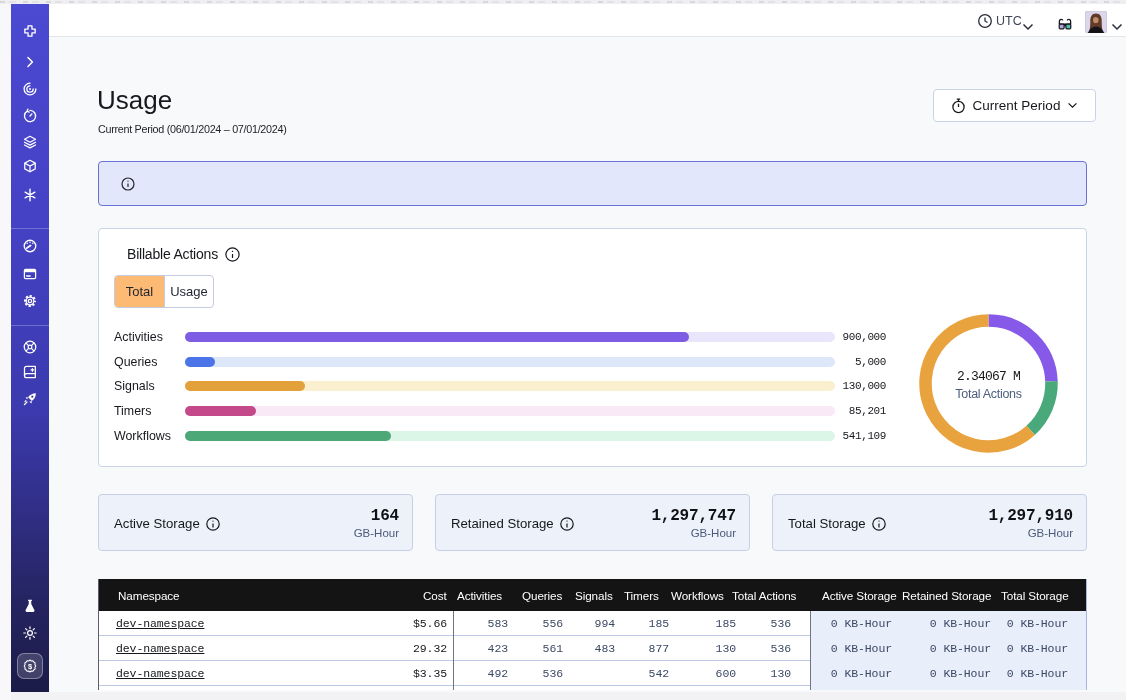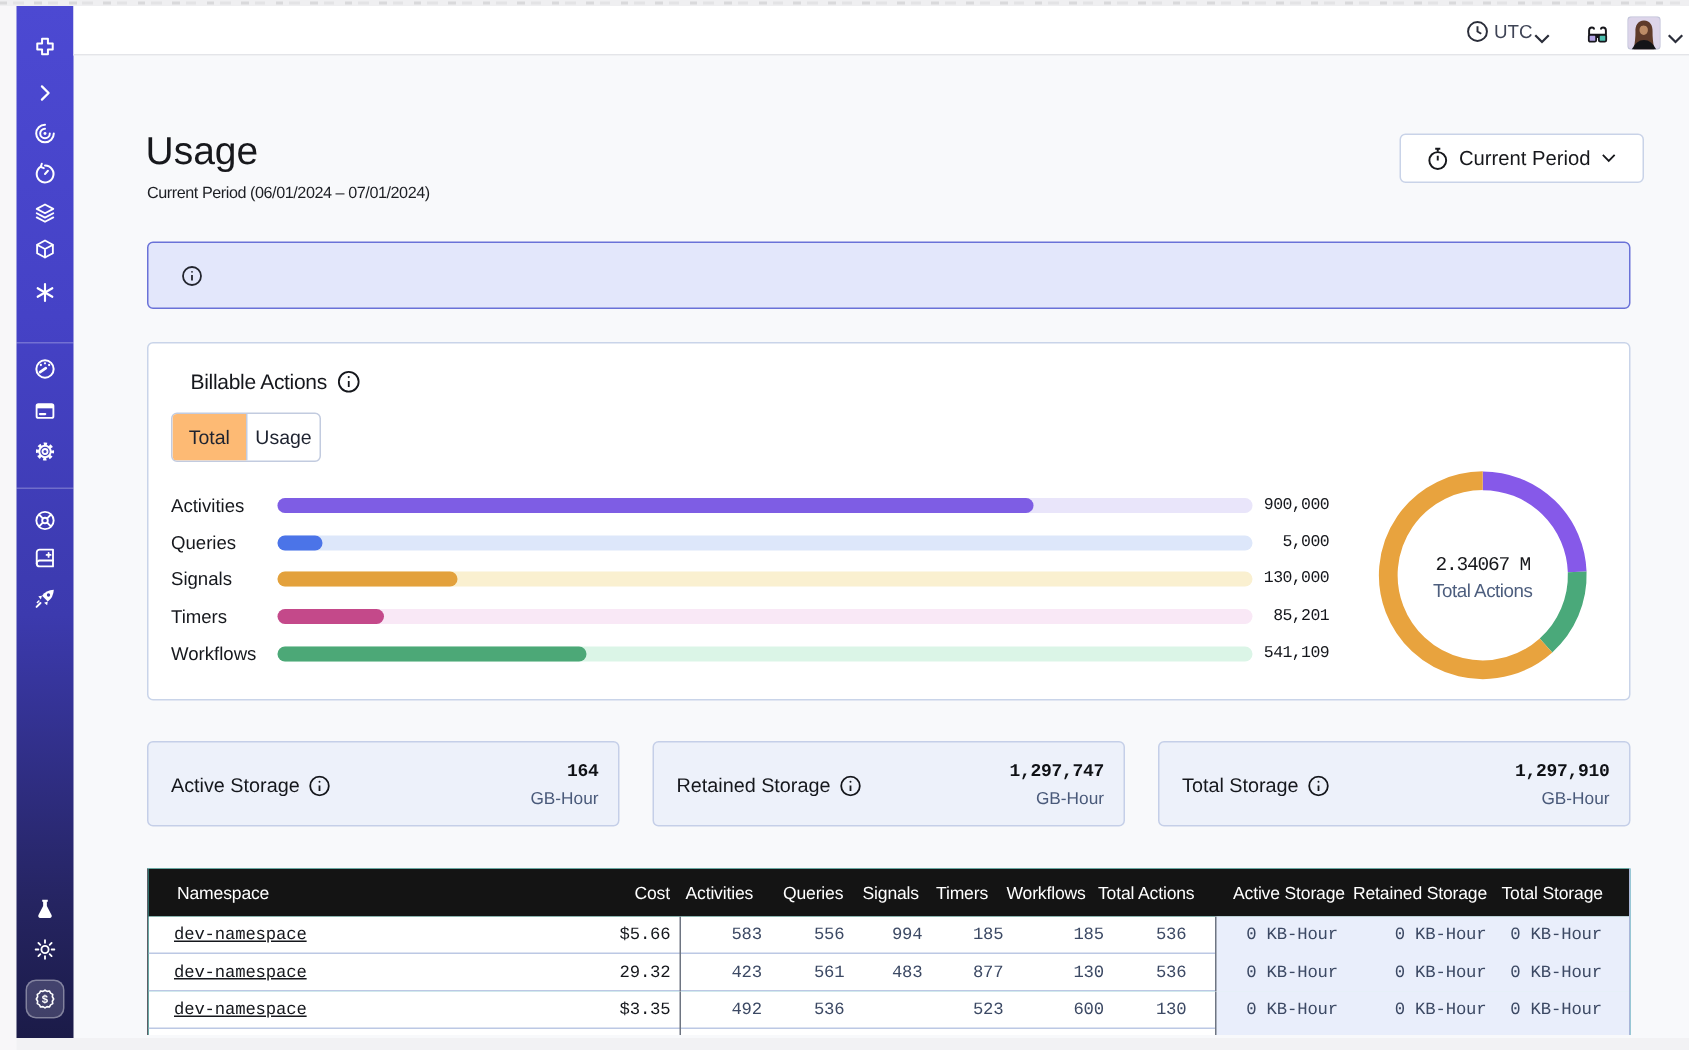--- a/index.html
+++ b/index.html
@@ -41,25 +41,25 @@
 
   .brow { position:absolute; left:114px; width:772px; height:10px; }
   .blabel { position:absolute; left:0; top:-2px; font-size:12.4px; color:#16181d; }
   .btrack { position:absolute; left:71px; top:0; width:650px; height:10px; border-radius:5px; }
   .bfill  { position:absolute; left:71px; top:0; height:10px; border-radius:5px; }
   .bval { position:absolute; right:0; top:-1px; width:88px; text-align:right; font-size:11px; letter-spacing:-0.4px; color:#15171c; }
 
   
   .scard { position:absolute; top:494px; width:315px; height:57px; background:#edf1fa; border:1px solid #c5cfe8; border-radius:4px; }
   .slabel { position:absolute; left:15px; top:0; height:57px; display:flex; align-items:center; gap:6px; font-size:13.2px; color:#15171c; }
-  .sval { position:absolute; right:13px; top:12px; font-size:12px; font-weight:600; color:#0f1115; letter-spacing:-0.2px;}
+  .sval { position:absolute; right:13px; top:12px; font-size:16px; font-weight:600; color:#0f1115; letter-spacing:-0.2px;}
   .sunit { position:absolute; right:13px; top:32px; font-size:11.5px; color:#4a5a7a; }
 
   
-  #tcard { left:98px; top:579px; width:989px; height:111px; background:#14b8a6; border-left:1px solid #5b5e66; border-right:1px solid #aab6d9; overflow:hidden;}
+  #tcard { left:98px; top:579px; width:989px; height:111px; background:#fef9c3; border-left:1px solid #5b5e66; border-right:1px solid #aab6d9; overflow:hidden;}
   #thead { position:absolute; left:0; top:0; width:989px; height:32px; background:#141414; }
   .th { position:absolute; top:0; height:32px; line-height:33px; font-size:11.7px; font-weight:500; color:#fff; letter-spacing:-0.1px; }
   .trow { position:absolute; left:0; width:989px; height:25px; border-bottom:1px solid #bcc8e4; background:#fff; }
   .td { position:absolute; top:0; height:25px; line-height:26px; font-size:11.5px; letter-spacing:-0.1px; color:#3c4964; text-align:right; }
   .storagebg { position:absolute; left:711px; top:0; width:278px; height:25px; background:#e9eefb; border-left:1px solid #6e7582; }
   .costline { position:absolute; left:354px; top:0; width:1px; height:25px; background:#6e7582; }
 </style>
 </head>
 <body>
 
@@ -371,21 +371,21 @@
     <span class="td mono" style="left:889px; width:80px;">0 KB-Hour</span>
   </div>
   <div class="trow" style="top:82px;">
     <div class="storagebg"></div>
       <div class="costline"></div>
     <span class="td mono" style="left:17px; text-align:left; color:#15171c;"><u>dev-namespace</u></span>
     <span class="td mono" style="left:268px; width:80px; color:#15171c;">$3.35</span>
     <span class="td mono" style="left:369px; width:40px;">492</span>
     <span class="td mono" style="left:424px; width:40px;">536</span>
     <span class="td mono" style="left:476px; width:40px;margin-top:32px;">883</span>
-    <span class="td mono" style="left:530px; width:40px;">523</span>
+    <span class="td mono" style="left:530px; width:40px;">542</span>
     <span class="td mono" style="left:597px; width:40px;">600</span>
     <span class="td mono" style="left:652px; width:40px;">130</span>
     <span class="td mono" style="left:713px; width:80px;">0 KB-Hour</span>
     <span class="td mono" style="left:812px; width:80px;">0 KB-Hour</span>
     <span class="td mono" style="left:889px; width:80px;">0 KB-Hour</span>
   </div>
   <div class="trow" style="top:107px;">
     <div class="storagebg"></div>
       <div class="costline"></div>
   </div>

